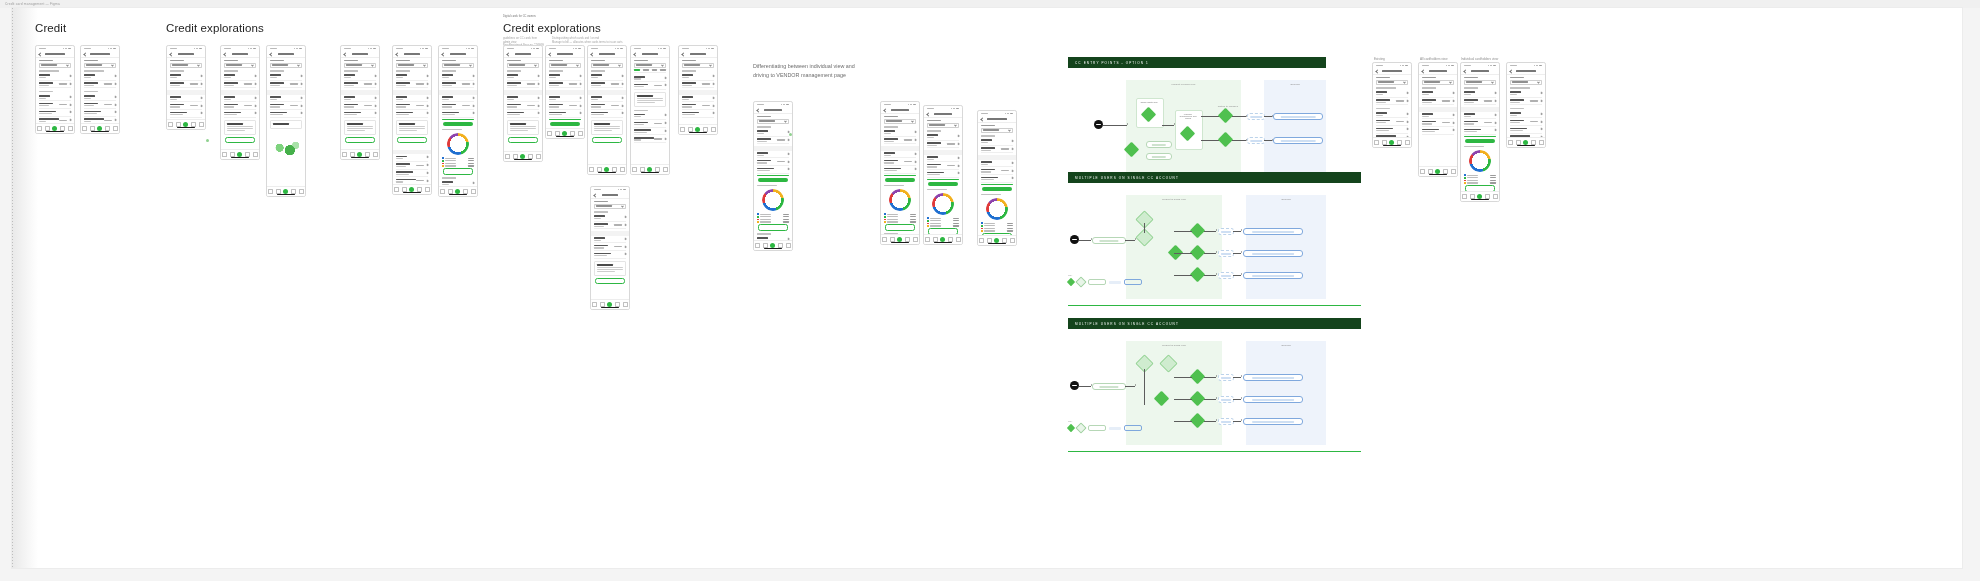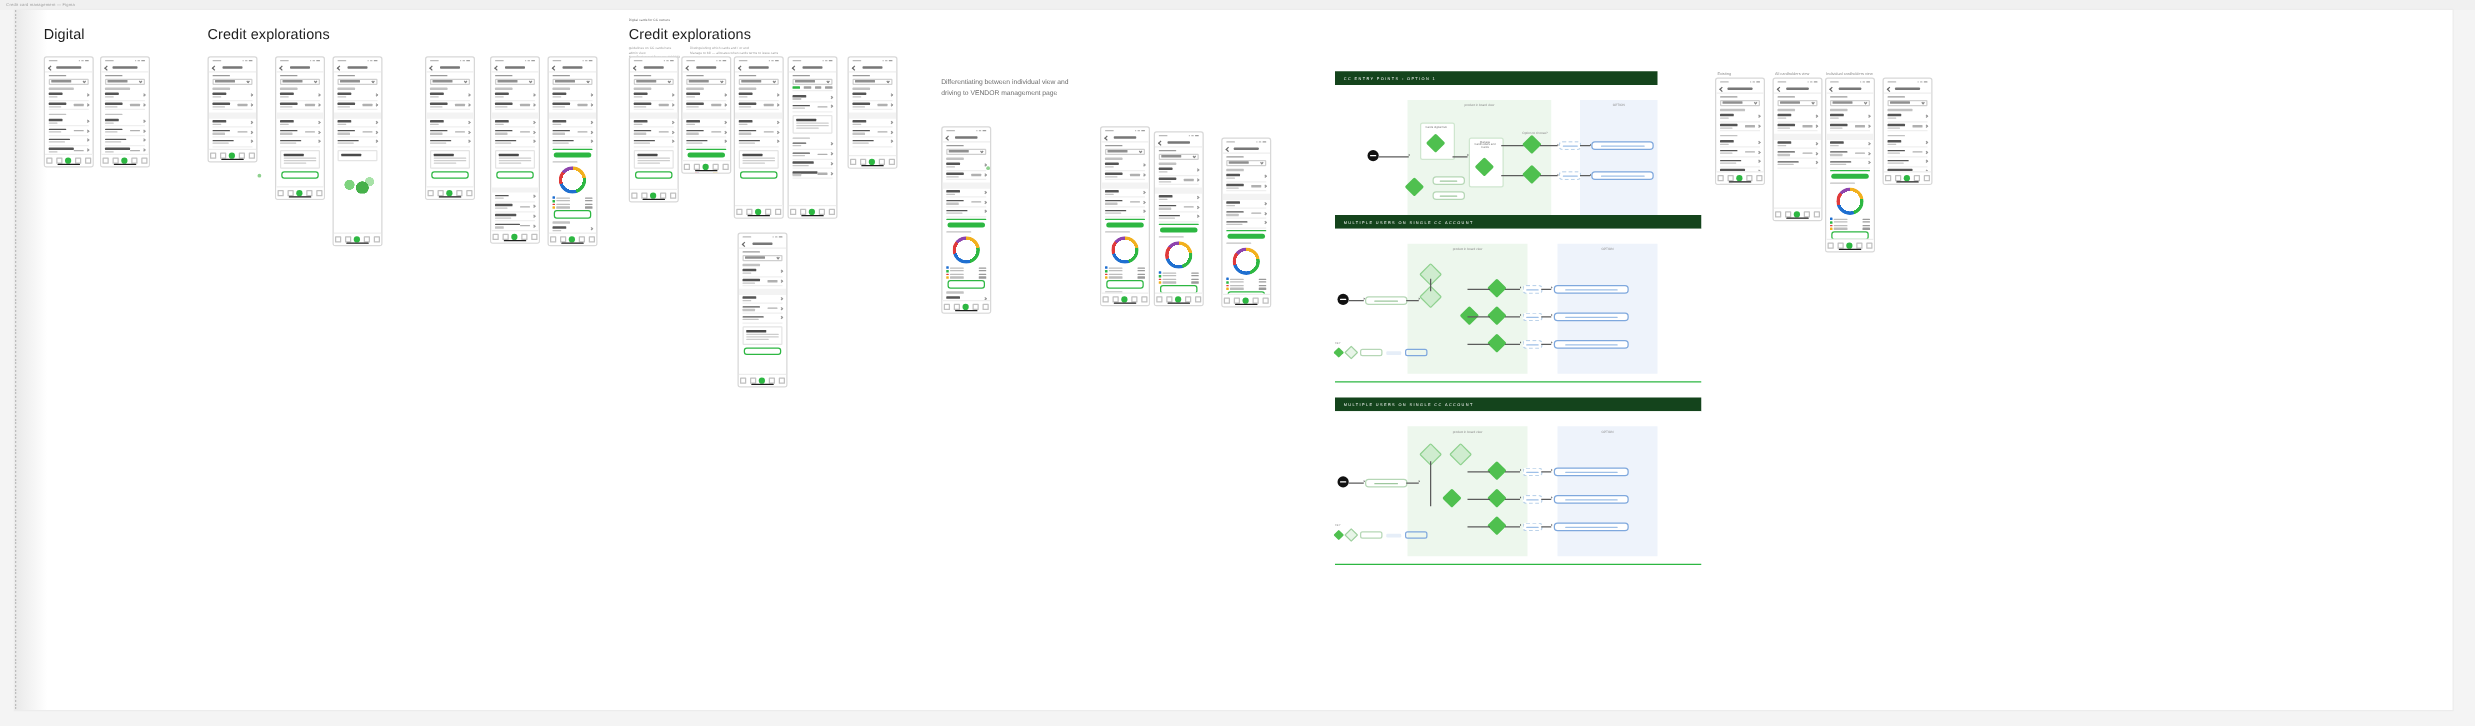--- a/index.html
+++ b/index.html
@@ -116,21 +116,21 @@
 
 <div id="canvas">
 
   <div class="topbar"></div>
   <div class="canvas-label">Credit card management — Figma</div>
 
   <div class="board"></div>
   <div class="board-edge"></div>
   <div class="dotline"></div>
 
-  <div class="sec-title" style="left:35px;top:22px">Digital</div>
+  <div class="sec-title" style="left:35px;top:22px">Credit</div>
   <div class="sec-title" style="left:166px;top:22px">Credit explorations</div>
   <div class="sec-title" style="left:503px;top:22px">Credit explorations</div>
 
   <div class="micro dark" style="left:503px;top:15px">Digital cards for CC owners</div>
   <div class="micro" style="left:503px;top:37px">guidelines on CC cards here
 admin view
 New Registered Base no. **99999
 Legal write for cards CC0</div>
   <div class="micro" style="left:552px;top:37px">Distinguishing which cards and / or end
 Manage to bill — allocates when cards terms to issue carts</div>

